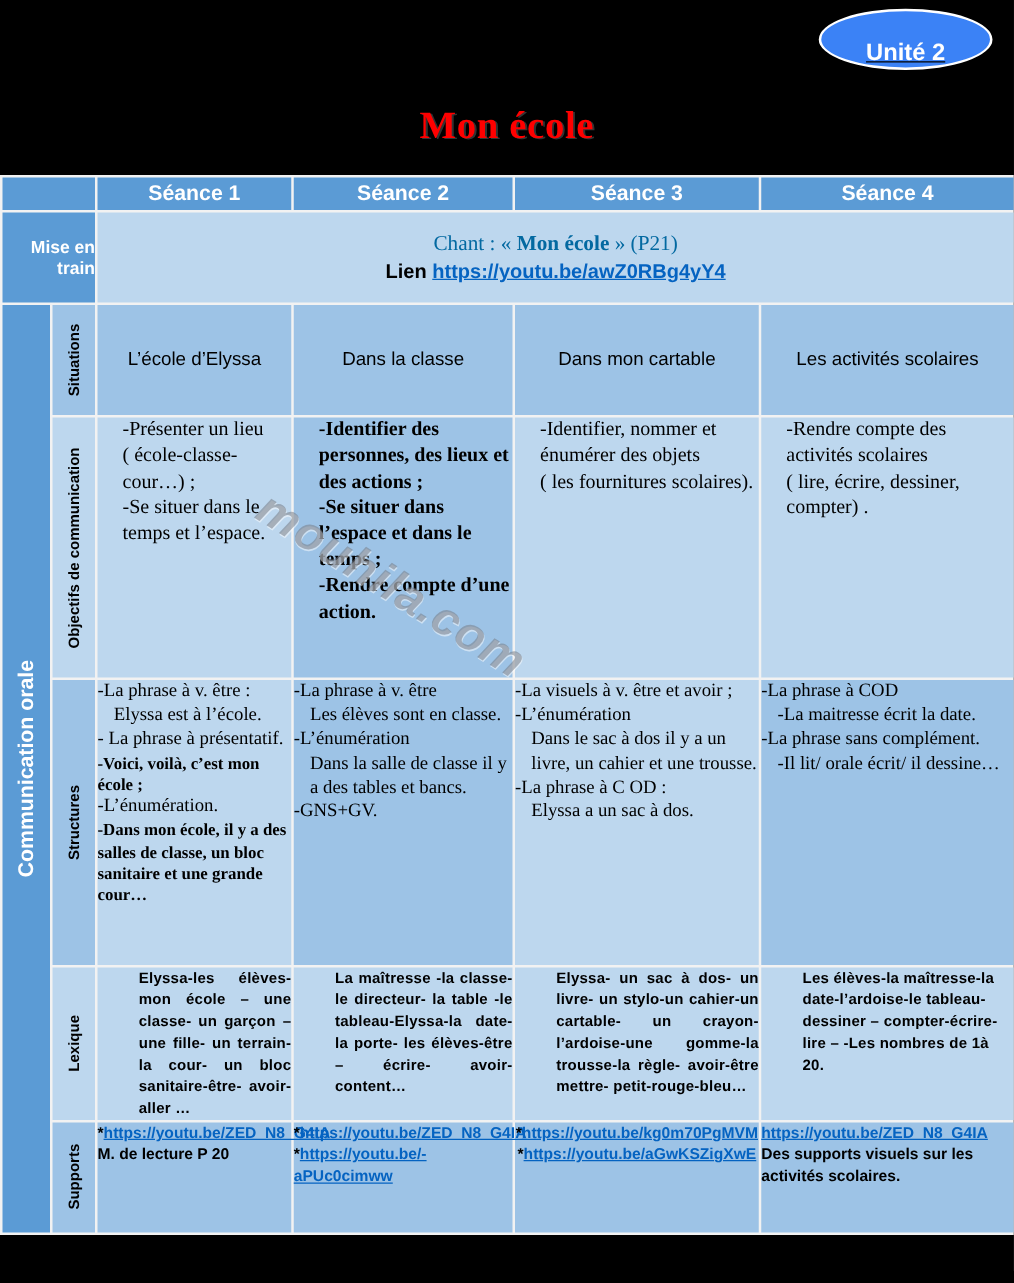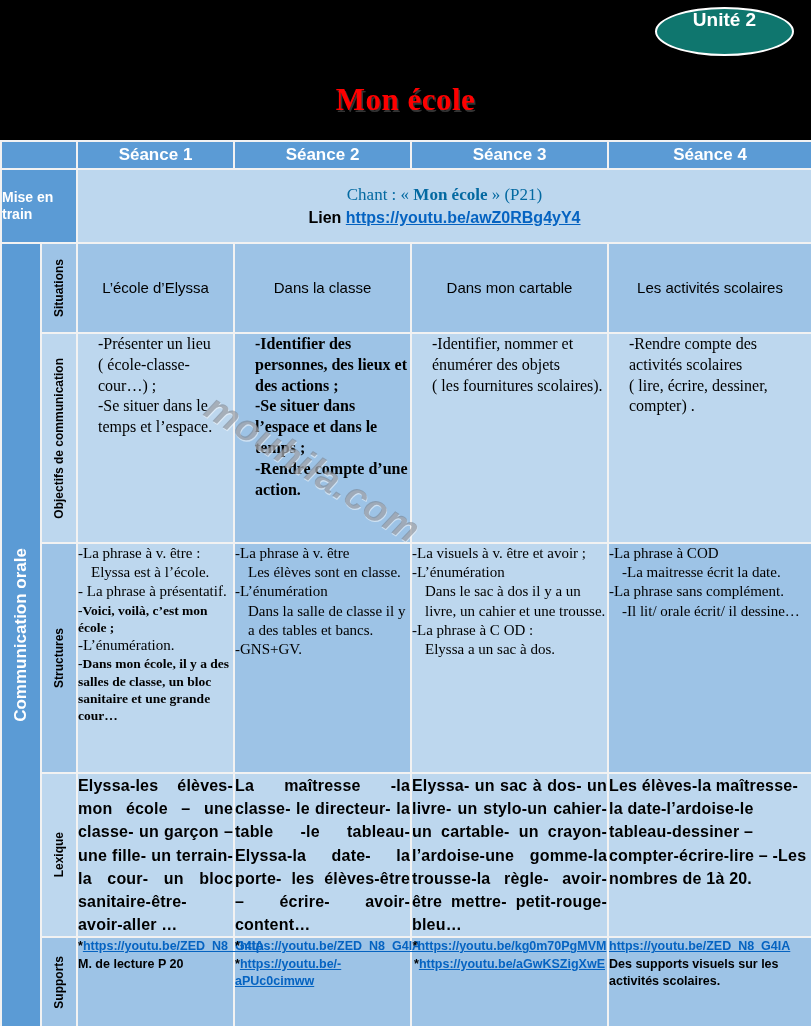--- a/index.html
+++ b/index.html
@@ -44,25 +44,26 @@
     letter-spacing: -0.2px;
   }
 
   .unite-oval {
     position: absolute;
     left: 655px;
     top: 7px;
     width: 135px;
     height: 45px;
     border-radius: 50%;
-    background: #0f766e;
+    background: #3b82f6;
     border: 2px solid #FFFFFF;
     display: flex;
-    align-items: flex-start;
+    align-items: flex-end;
     justify-content: center;
+    text-decoration: underline;
   }
   .unite-oval .unite-text {
     font-family: "Liberation Sans", sans-serif;
     font-size: 19px;
     font-weight: bold;
     color: #FFFFFF;
   }
 
   .red-title {
     position: absolute;
@@ -120,21 +121,21 @@
     font-weight: bold;
     color: #FFFFFF;
   }
   .seance-blank {
     background: #5B9BD5 !important;
   }
 
   
   .mise-cell {
     background: #5B9BD5 !important;
-    text-align: left;
+    text-align: right;
     vertical-align: middle !important;
     height: 72px;
   }
   .mise-cell .lbl {
     font-family: "Liberation Sans", sans-serif;
     font-size: 14px;
     font-weight: bold;
     color: #FFFFFF;
     line-height: 1.25;
     display: block;
@@ -243,26 +244,27 @@
     color: #000000;
     line-height: 1.28;
   }
   .struct-text .b { font-weight: normal; margin-left: 13px; }
   .struct-text .sm { font-size: 13.5px; font-weight: bold; }
   .struct-text .nrm { font-weight: normal; }
 
   
   .lex-text {
     font-family: "Liberation Sans", sans-serif;
-    font-size: 16px;
+    font-size: 12px;
     font-weight: bold;
     color: #000000;
     line-height: 1.45;
     text-align: justify;
     letter-spacing: 0.2px;
+    padding-left: 33px;
   }
 
   
   .sup-text {
     font-family: "Liberation Sans", sans-serif;
     font-size: 12.5px;
     font-weight: bold;
     color: #000000;
     line-height: 1.4;
   }

